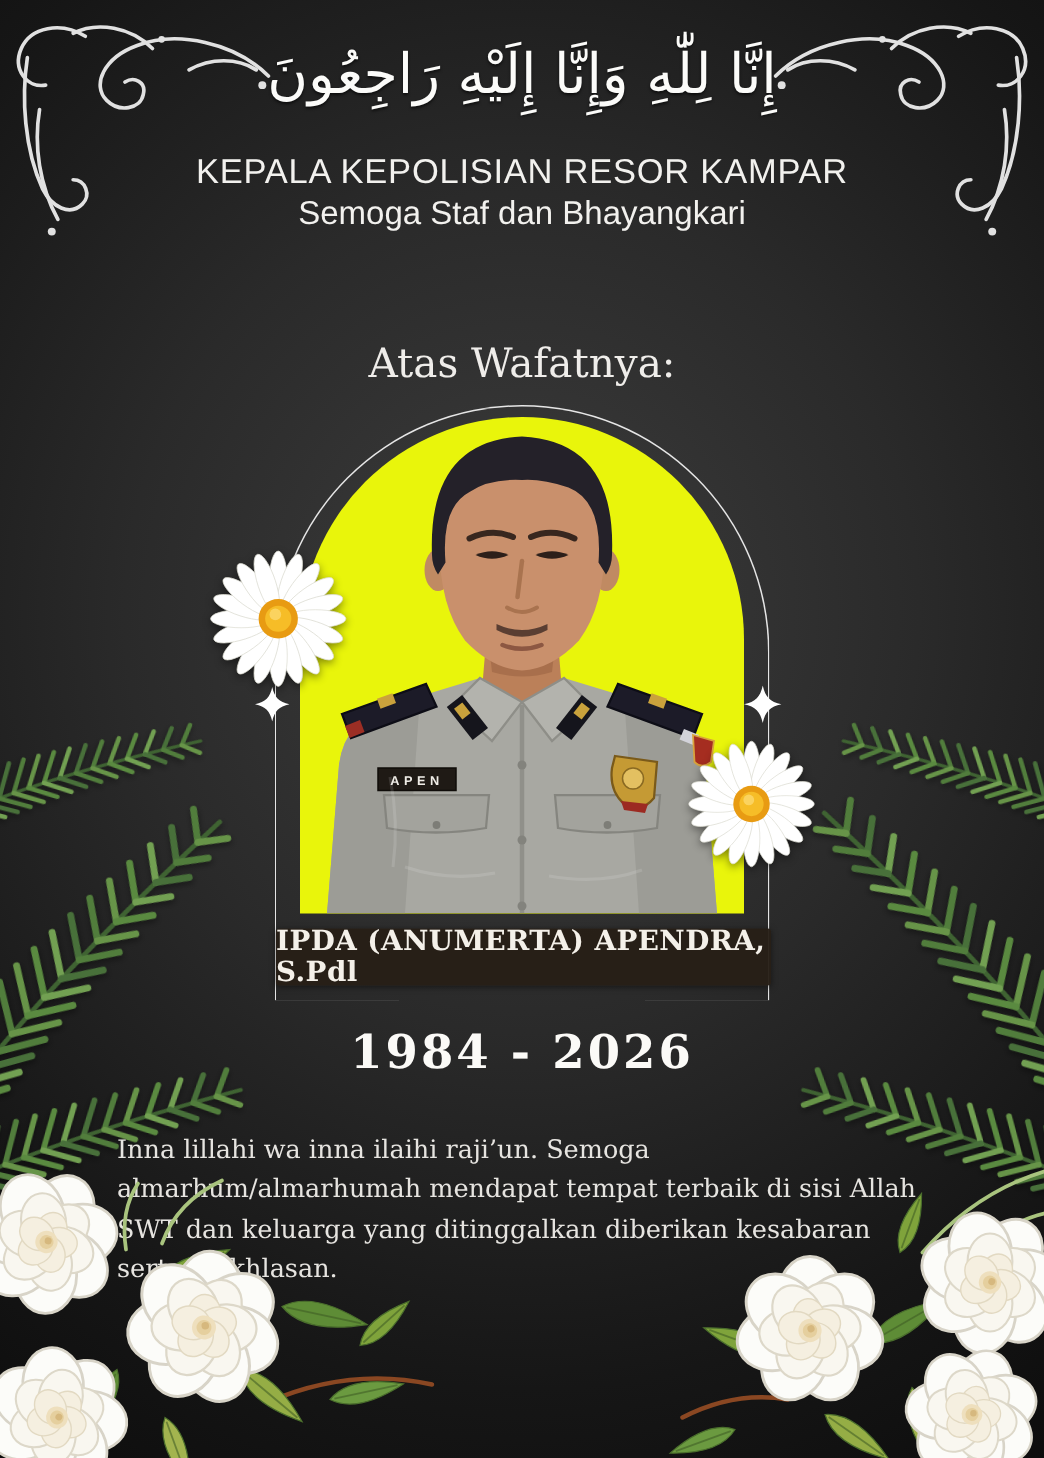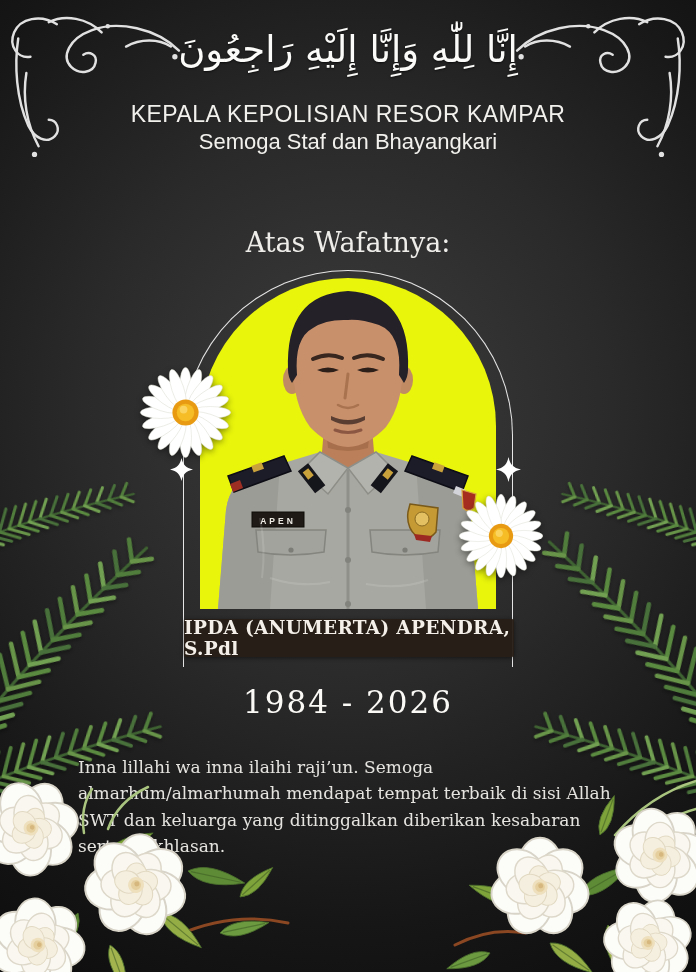--- a/index.html
+++ b/index.html
@@ -25,21 +25,21 @@
   .arch-photo{left:200px;top:278px;width:296px;height:331px;border-radius:148px 148px 0 0;overflow:hidden;background:#e9f50b;}
   .daisy{width:97px;height:97px;filter:drop-shadow(0 2px 3px rgba(0,0,0,.45));}
   .daisy.d-left{left:137px;top:364px;}
   .daisy.d-right{left:456px;top:491px;width:90px;height:90px;}
   .sparkle{width:23px;height:23px;}
   .sparkle.s-left{left:170px;top:458px;}
   .sparkle.s-right{left:496px;top:457px;width:25px;height:25px;}
   .nameplate{left:184px;top:619px;width:330px;height:38px;background:rgba(40,31,23,.96);
     display:flex;align-items:center;justify-content:center;border-radius:2px;box-shadow:0 1px 4px rgba(0,0,0,.5);}
   .nameplate span{font-size:18.5px;font-weight:bold;letter-spacing:.3px;color:#f4f0e9;}
-  .years{top:684px;font-size:31px;font-weight:normal;letter-spacing:2px;color:#fbfaf7;}
+  .years{top:684px;font-size:31px;font-weight:bold;letter-spacing:2px;color:#fbfaf7;}
   .message{top:738px;left:78px;width:540px;font-size:17px;line-height:1.55;color:#e6e4e0;margin-top:16px;}
   
   .frond{overflow:visible;filter:drop-shadow(0 2px 2px rgba(0,0,0,.4));}
   .f-l1{left:-34px;top:462px;width:165px;height:112px;transform:rotate(14deg);}
   .f-l2{left:-74px;top:556px;width:252px;height:178px;transform:rotate(-16deg);}
   .f-l3{left:-52px;top:688px;width:210px;height:146px;transform:rotate(12deg);}
   .f-r1{right:-34px;top:462px;width:165px;height:112px;transform:scaleX(-1) rotate(14deg);}
   .f-r2{right:-74px;top:550px;width:252px;height:178px;transform:scaleX(-1) rotate(-16deg);}
   .f-r3{right:-52px;top:688px;width:210px;height:146px;transform:scaleX(-1) rotate(12deg);}
   .roses{overflow:visible;}

